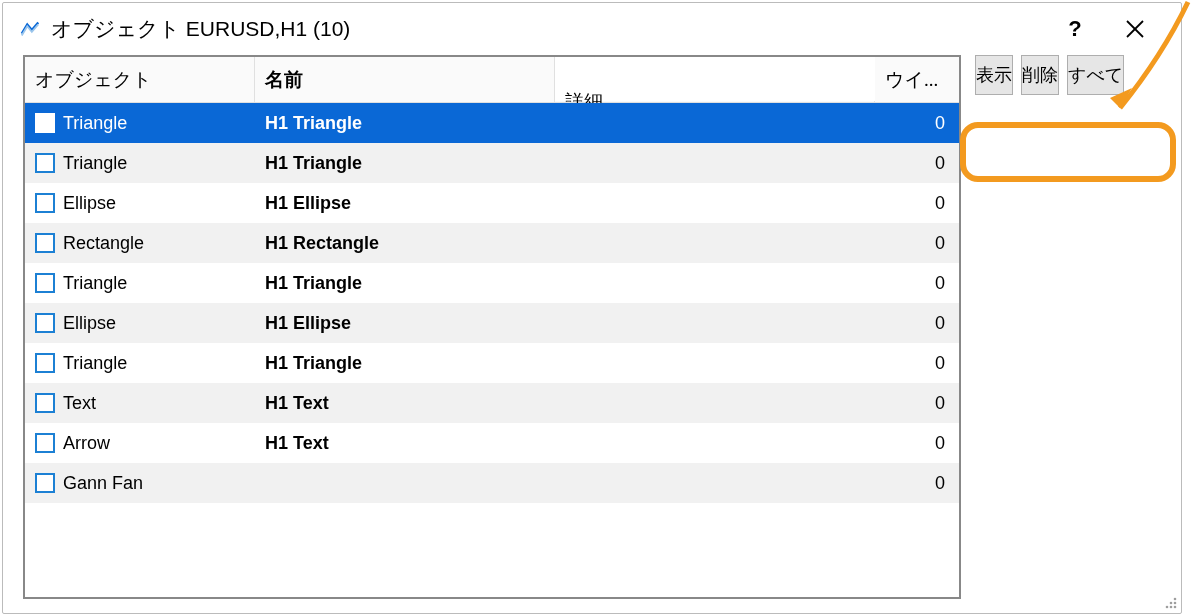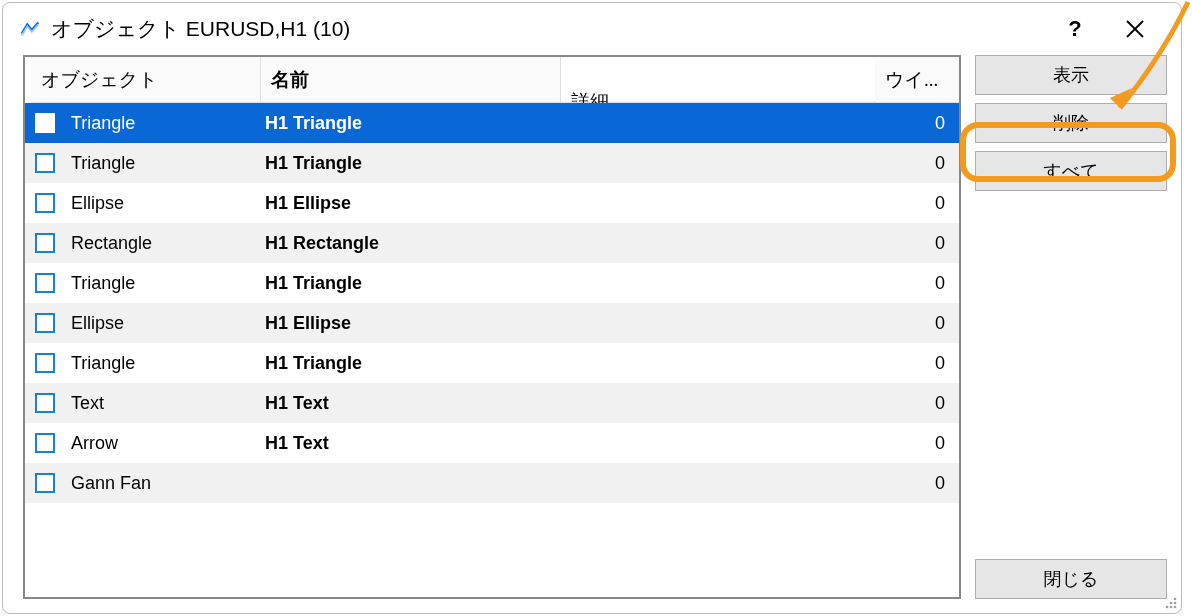--- a/index.html
+++ b/index.html
@@ -16,21 +16,21 @@
       position: relative;
     }
     .dialog {
       position: absolute;
       top: 2px;
       left: 2px;
       right: 10px;
       bottom: 2px;
       background: #fff;
       border: 1px solid #bbb;
-      border-radius: 8px;
+      border-radius: 2px;
       display: flex;
       flex-direction: column;
       overflow: hidden;
     }
     .titlebar {
       display: flex;
       align-items: center;
       height: 52px;
       padding: 0 16px;
     }
@@ -76,21 +76,20 @@
       border: 2px solid #888;
       background: #fff;
       display: flex;
       flex-direction: column;
       overflow: hidden;
     }
     .thead {
       display: flex;
       height: 46px;
       align-items: stretch;
-      padding-left: 6px;
     }
     .th {
       display: flex;
       align-items: center;
       padding: 0 10px;
       background: #fafafa;
       border-right: 1px solid #e0e0e0;
       border-bottom: 1px solid #e0e0e0;
       color: #000;
       font-size: 19px;
@@ -119,42 +118,42 @@
     .cell {
       display: flex;
       align-items: center;
       padding: 0 10px;
       font-size: 18px;
       overflow: hidden;
       white-space: nowrap;
     }
     .row.selected .cell { color: #fff; }
     .cell.col-obj {
-      gap: 16px;
+      gap: 8px;
       text-align: center;
     }
     .checkbox {
       width: 20px;
       height: 20px;
       border: 2px solid #1c80d4;
       background: #fff;
       flex-shrink: 0;
     }
     .row.selected .checkbox {
       border-color: #fff;
       background: #fff;
     }
     .cell.col-wi {
       justify-content: flex-end;
       padding-right: 14px;
     }
     .side-pane {
       width: 192px;
       display: flex;
-      flex-direction: column;
+      flex-direction: row;
       gap: 8px;
     }
     .btn {
       height: 40px;
       background: #e6e6e6;
       border: 1px solid #aeaeae;
       font-size: 18px;
       color: #000;
       display: flex;
       align-items: center;
@@ -304,21 +303,20 @@
             <div class="cell col-detail"></div>
             <div class="cell col-wi">0</div>
           </div>
         </div>
     </div>
 
     <div class="side-pane">
       <div class="btn">表示</div>
       <div class="btn">削除</div>
       <div class="btn">すべて</div>
-      <div class="btn btn-close">閉じる</div>
     </div>
   </div>
 </div>
 
 <div class="resize-grip">
   <svg width="18" height="18" viewBox="0 0 18 18">
     <circle cx="15" cy="7" r="1.3" fill="#9e9e9e"></circle>
     <circle cx="11" cy="11" r="1.3" fill="#9e9e9e"></circle>
     <circle cx="15" cy="11" r="1.3" fill="#9e9e9e"></circle>
     <circle cx="7" cy="15" r="1.3" fill="#9e9e9e"></circle>

